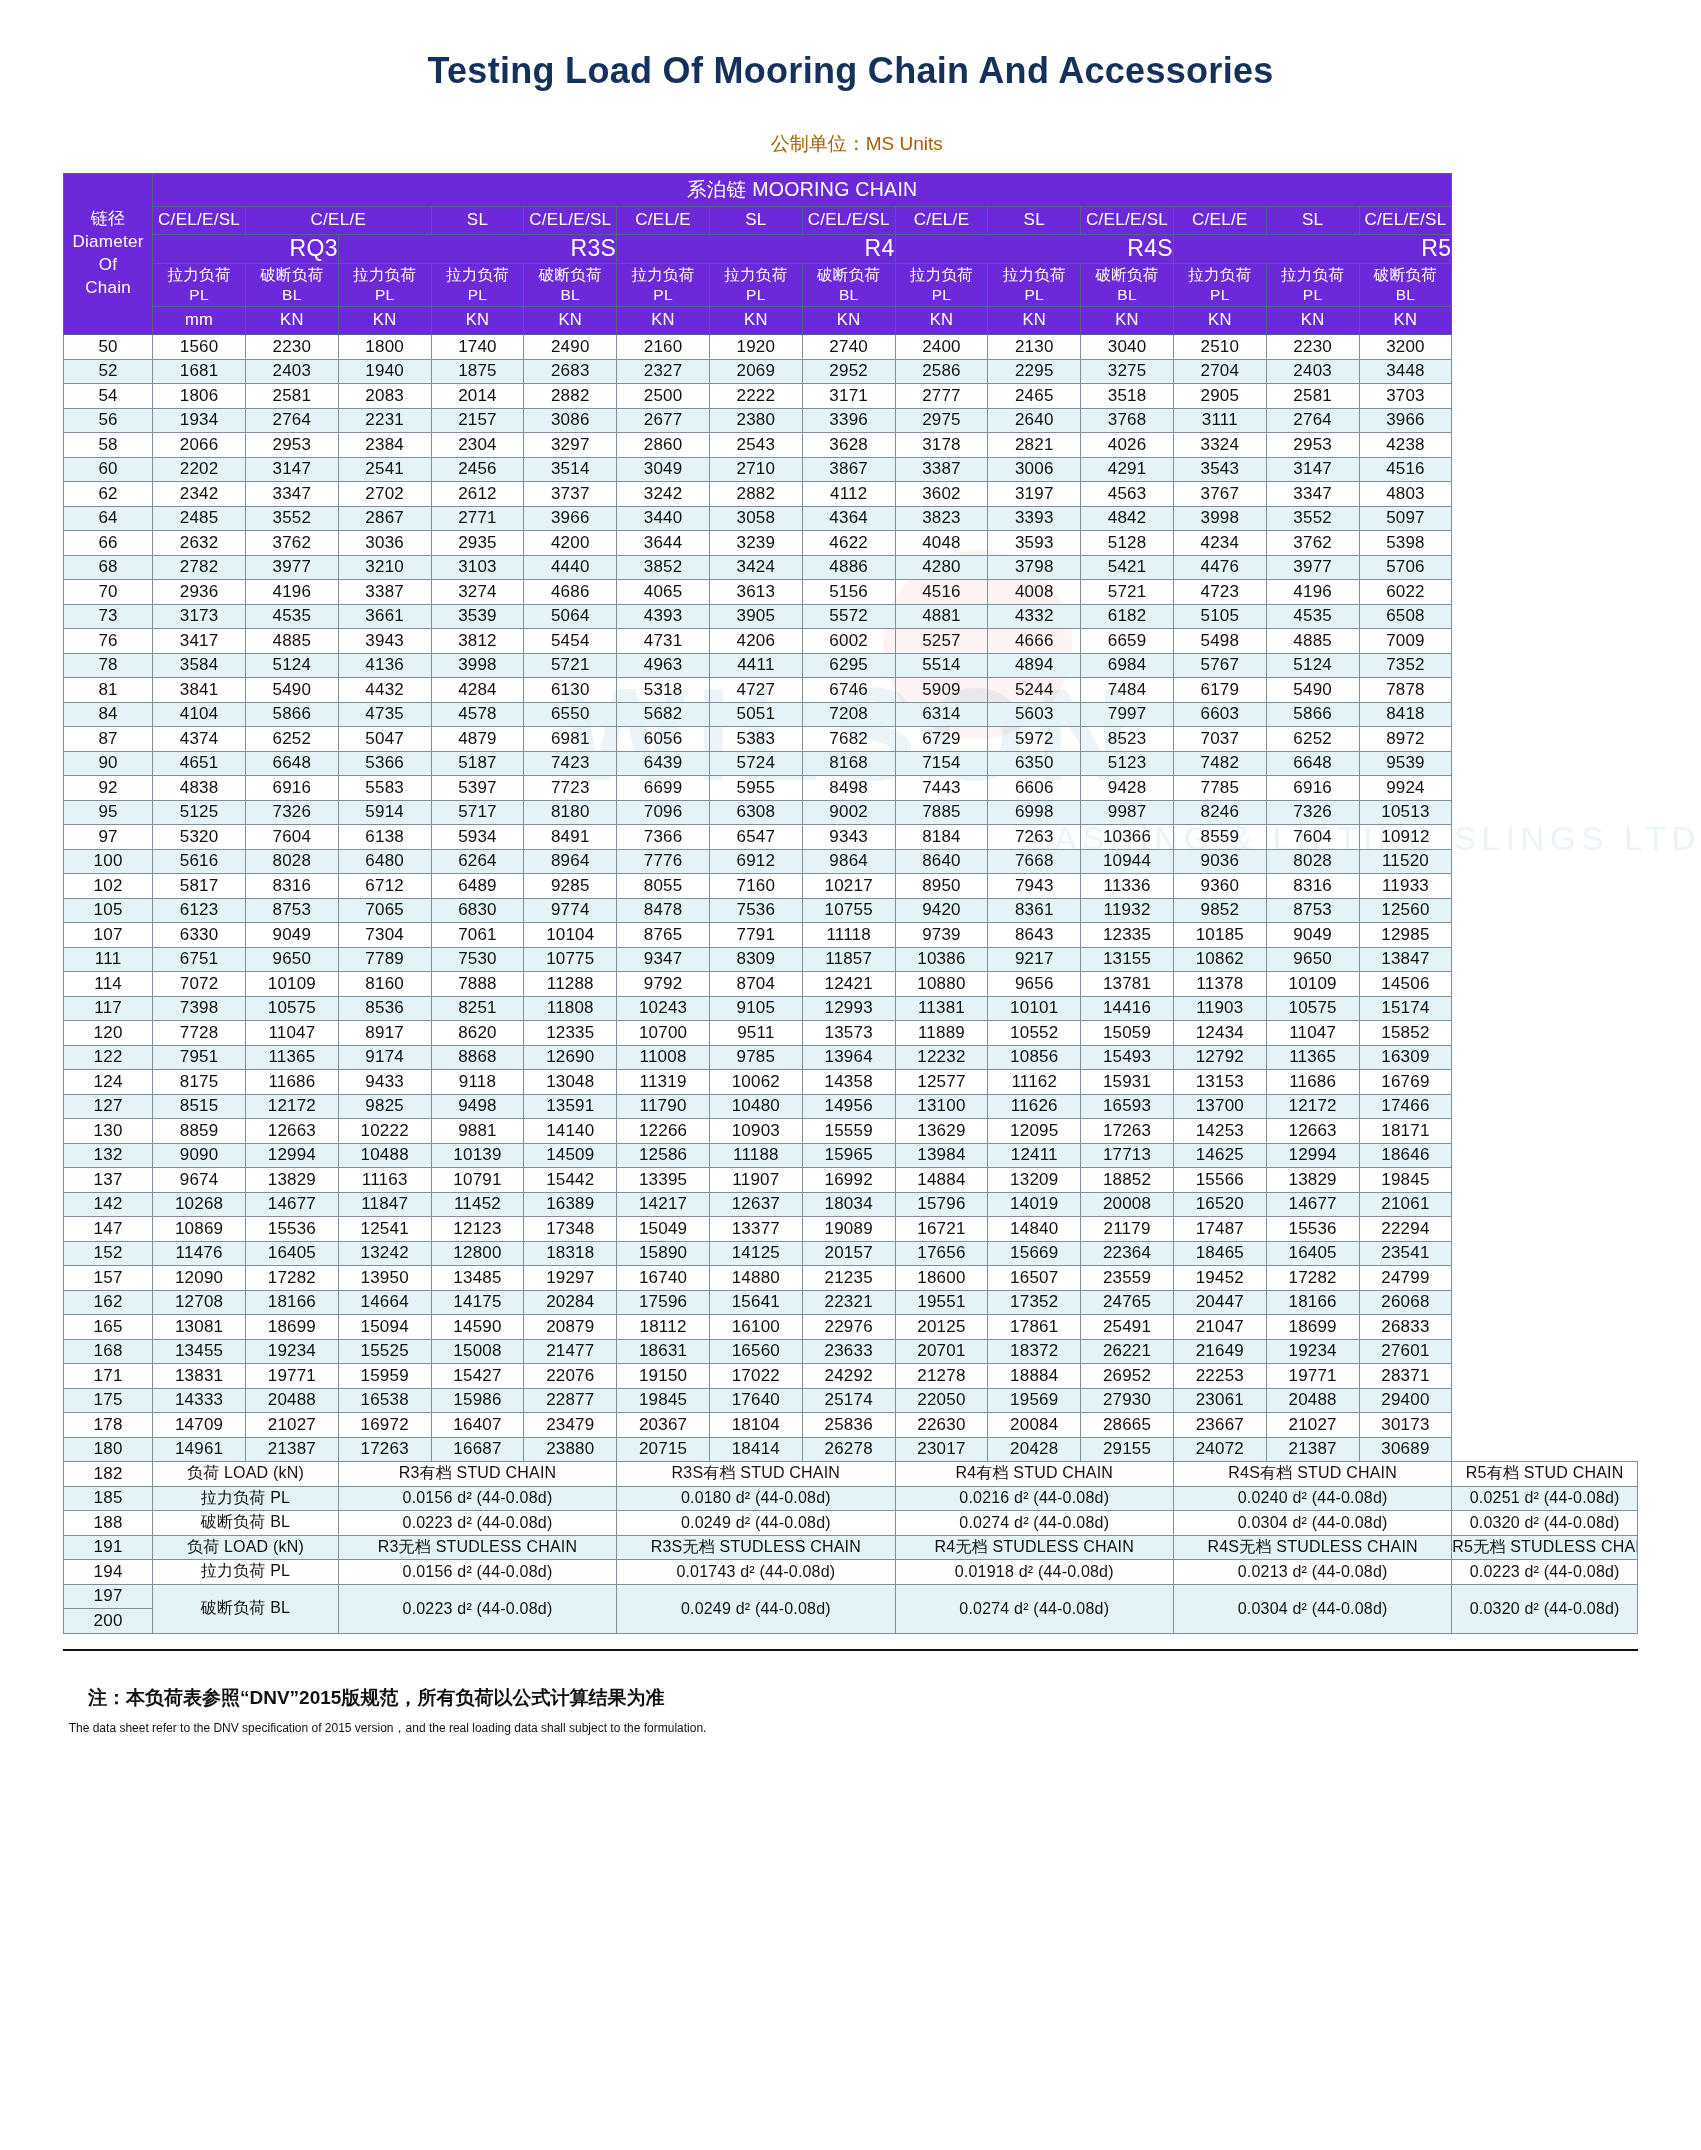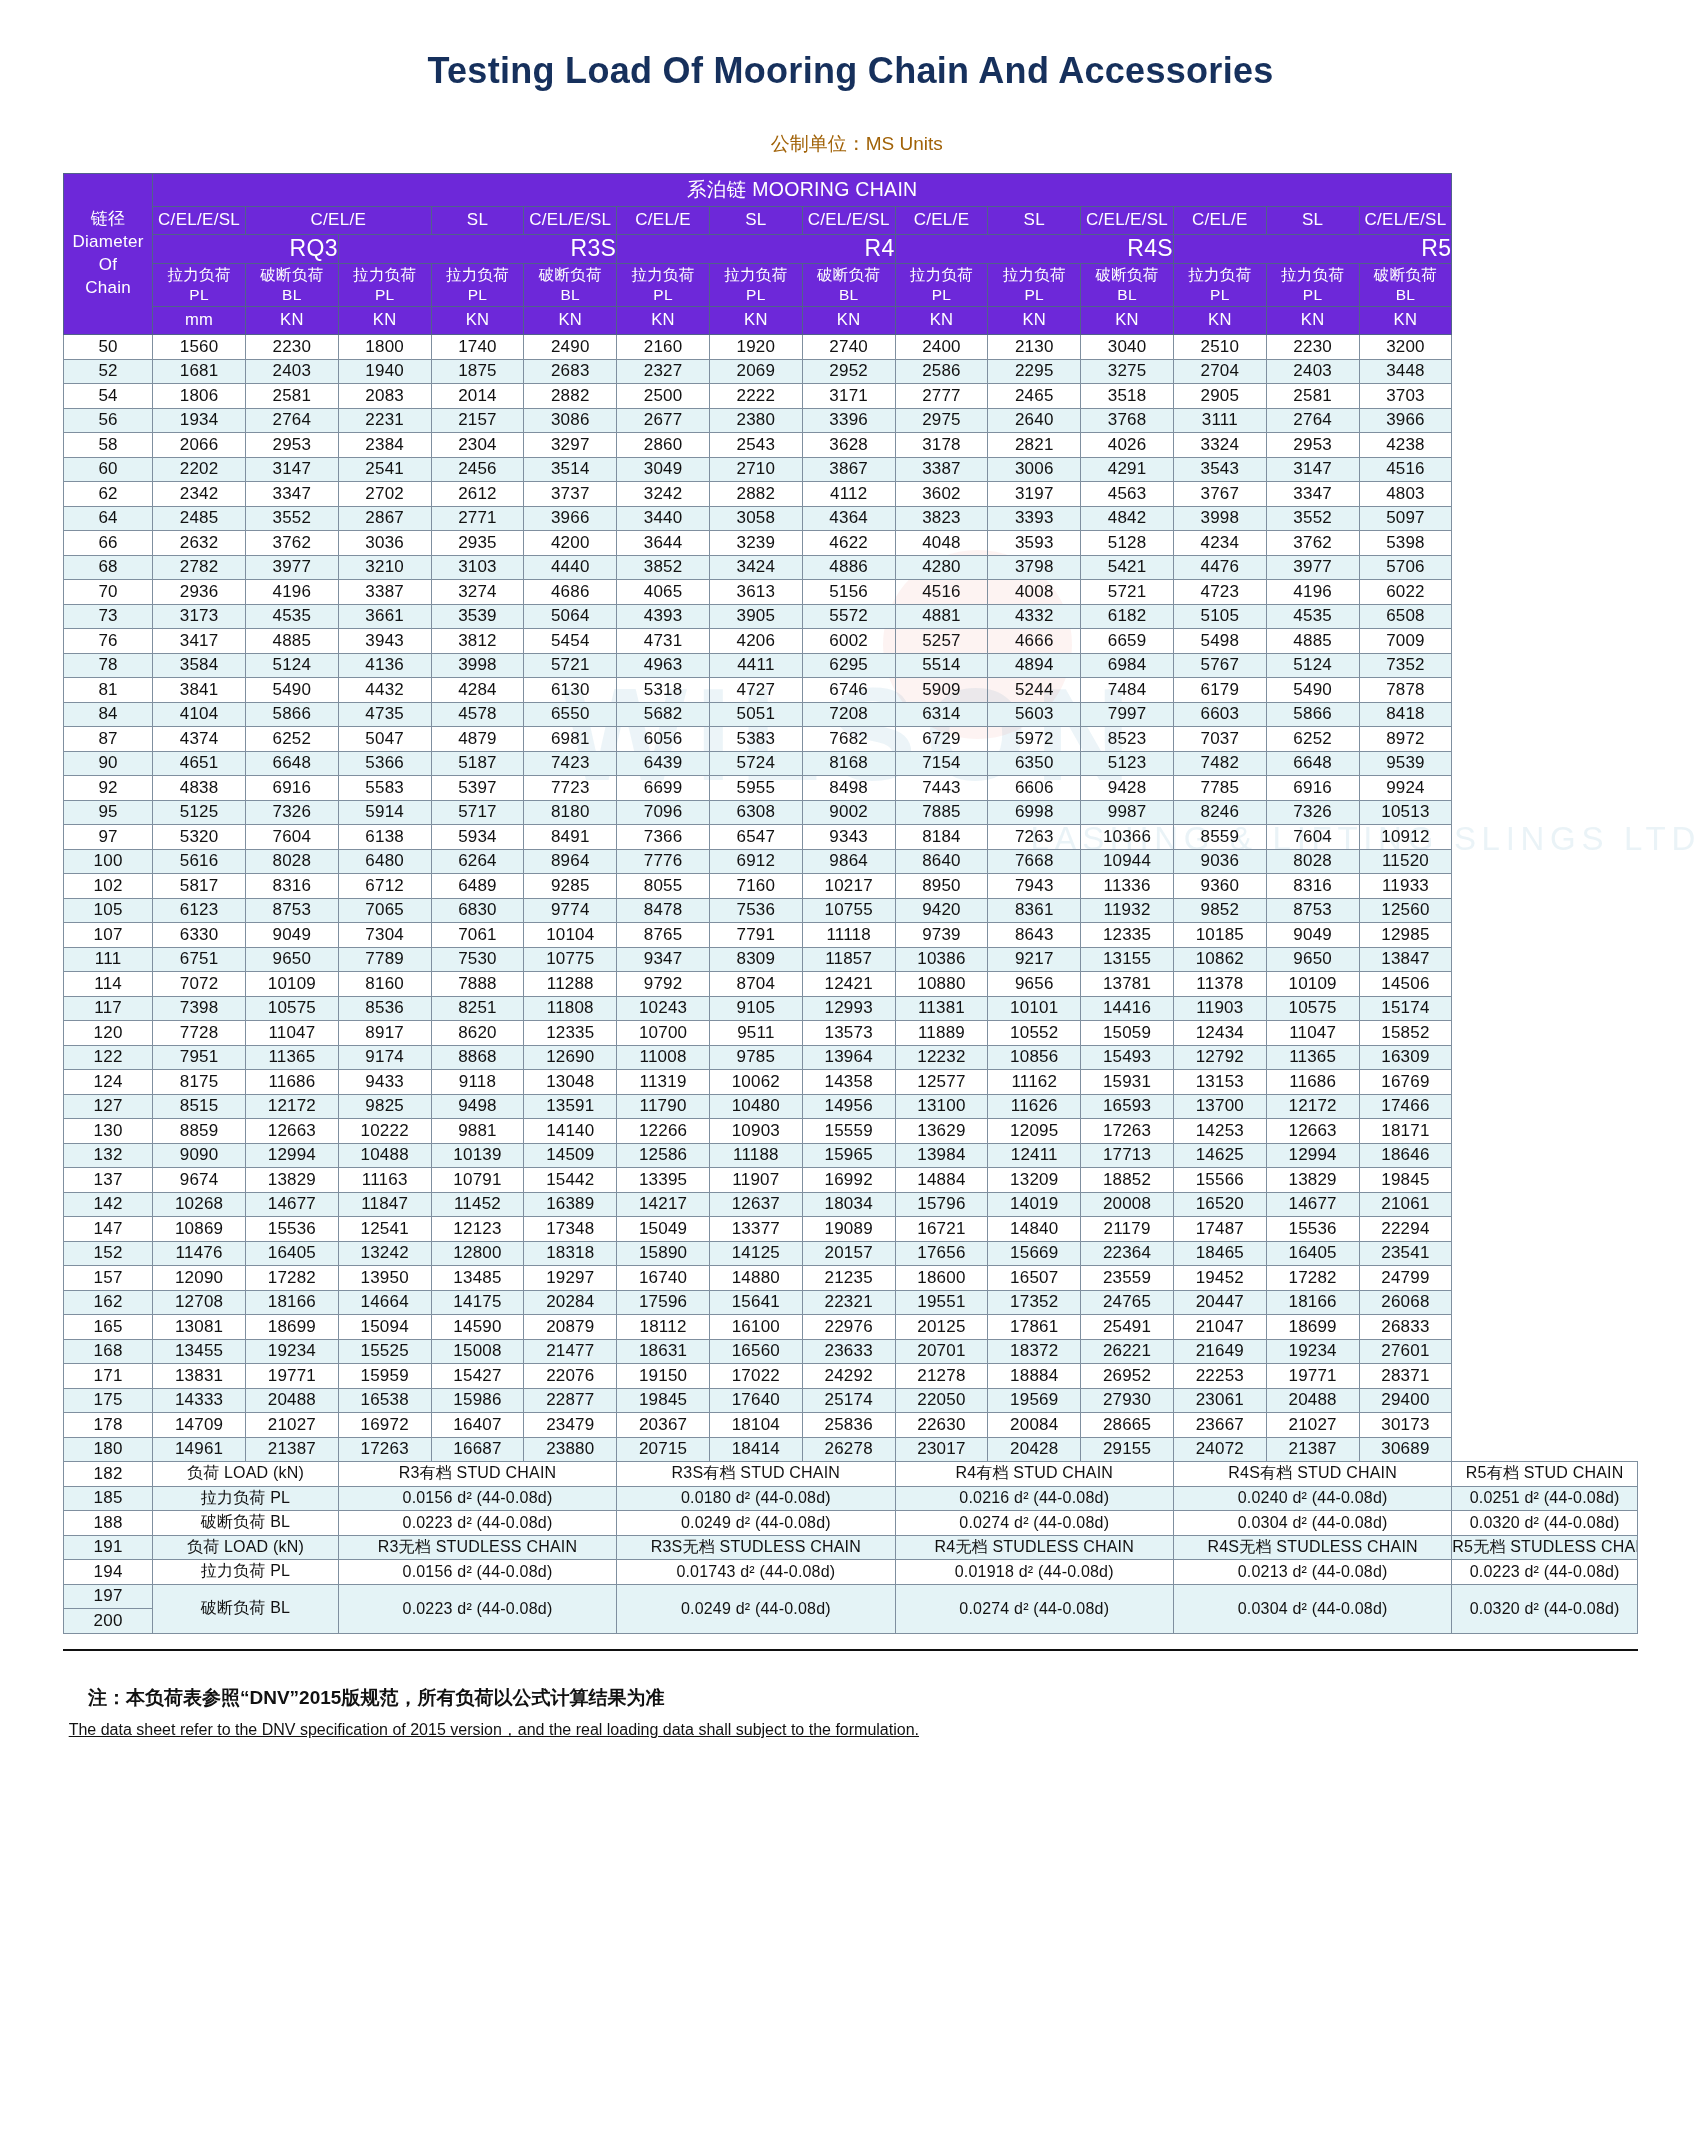--- a/index.html
+++ b/index.html
@@ -140,23 +140,22 @@
     z-index:2;
     margin-top:15px;
     border-top:2.3px solid #111;
     padding-top:29px;
   }
   .note .n1{
     font-size:19px;
     margin:5.7px 0 9.2px 25px;
   }
   .note .n2{
-    font-size:16px;
+    font-size:12px;
     margin:0 0 5.7px 5.7px;
-    text-decoration:underline;
   }
   .bold{ font-weight:bold; }
 </style>
 </head>
 <body>
 
 <div class="page">
 
   <div class="watermark">
     <span>WILSON</span>

